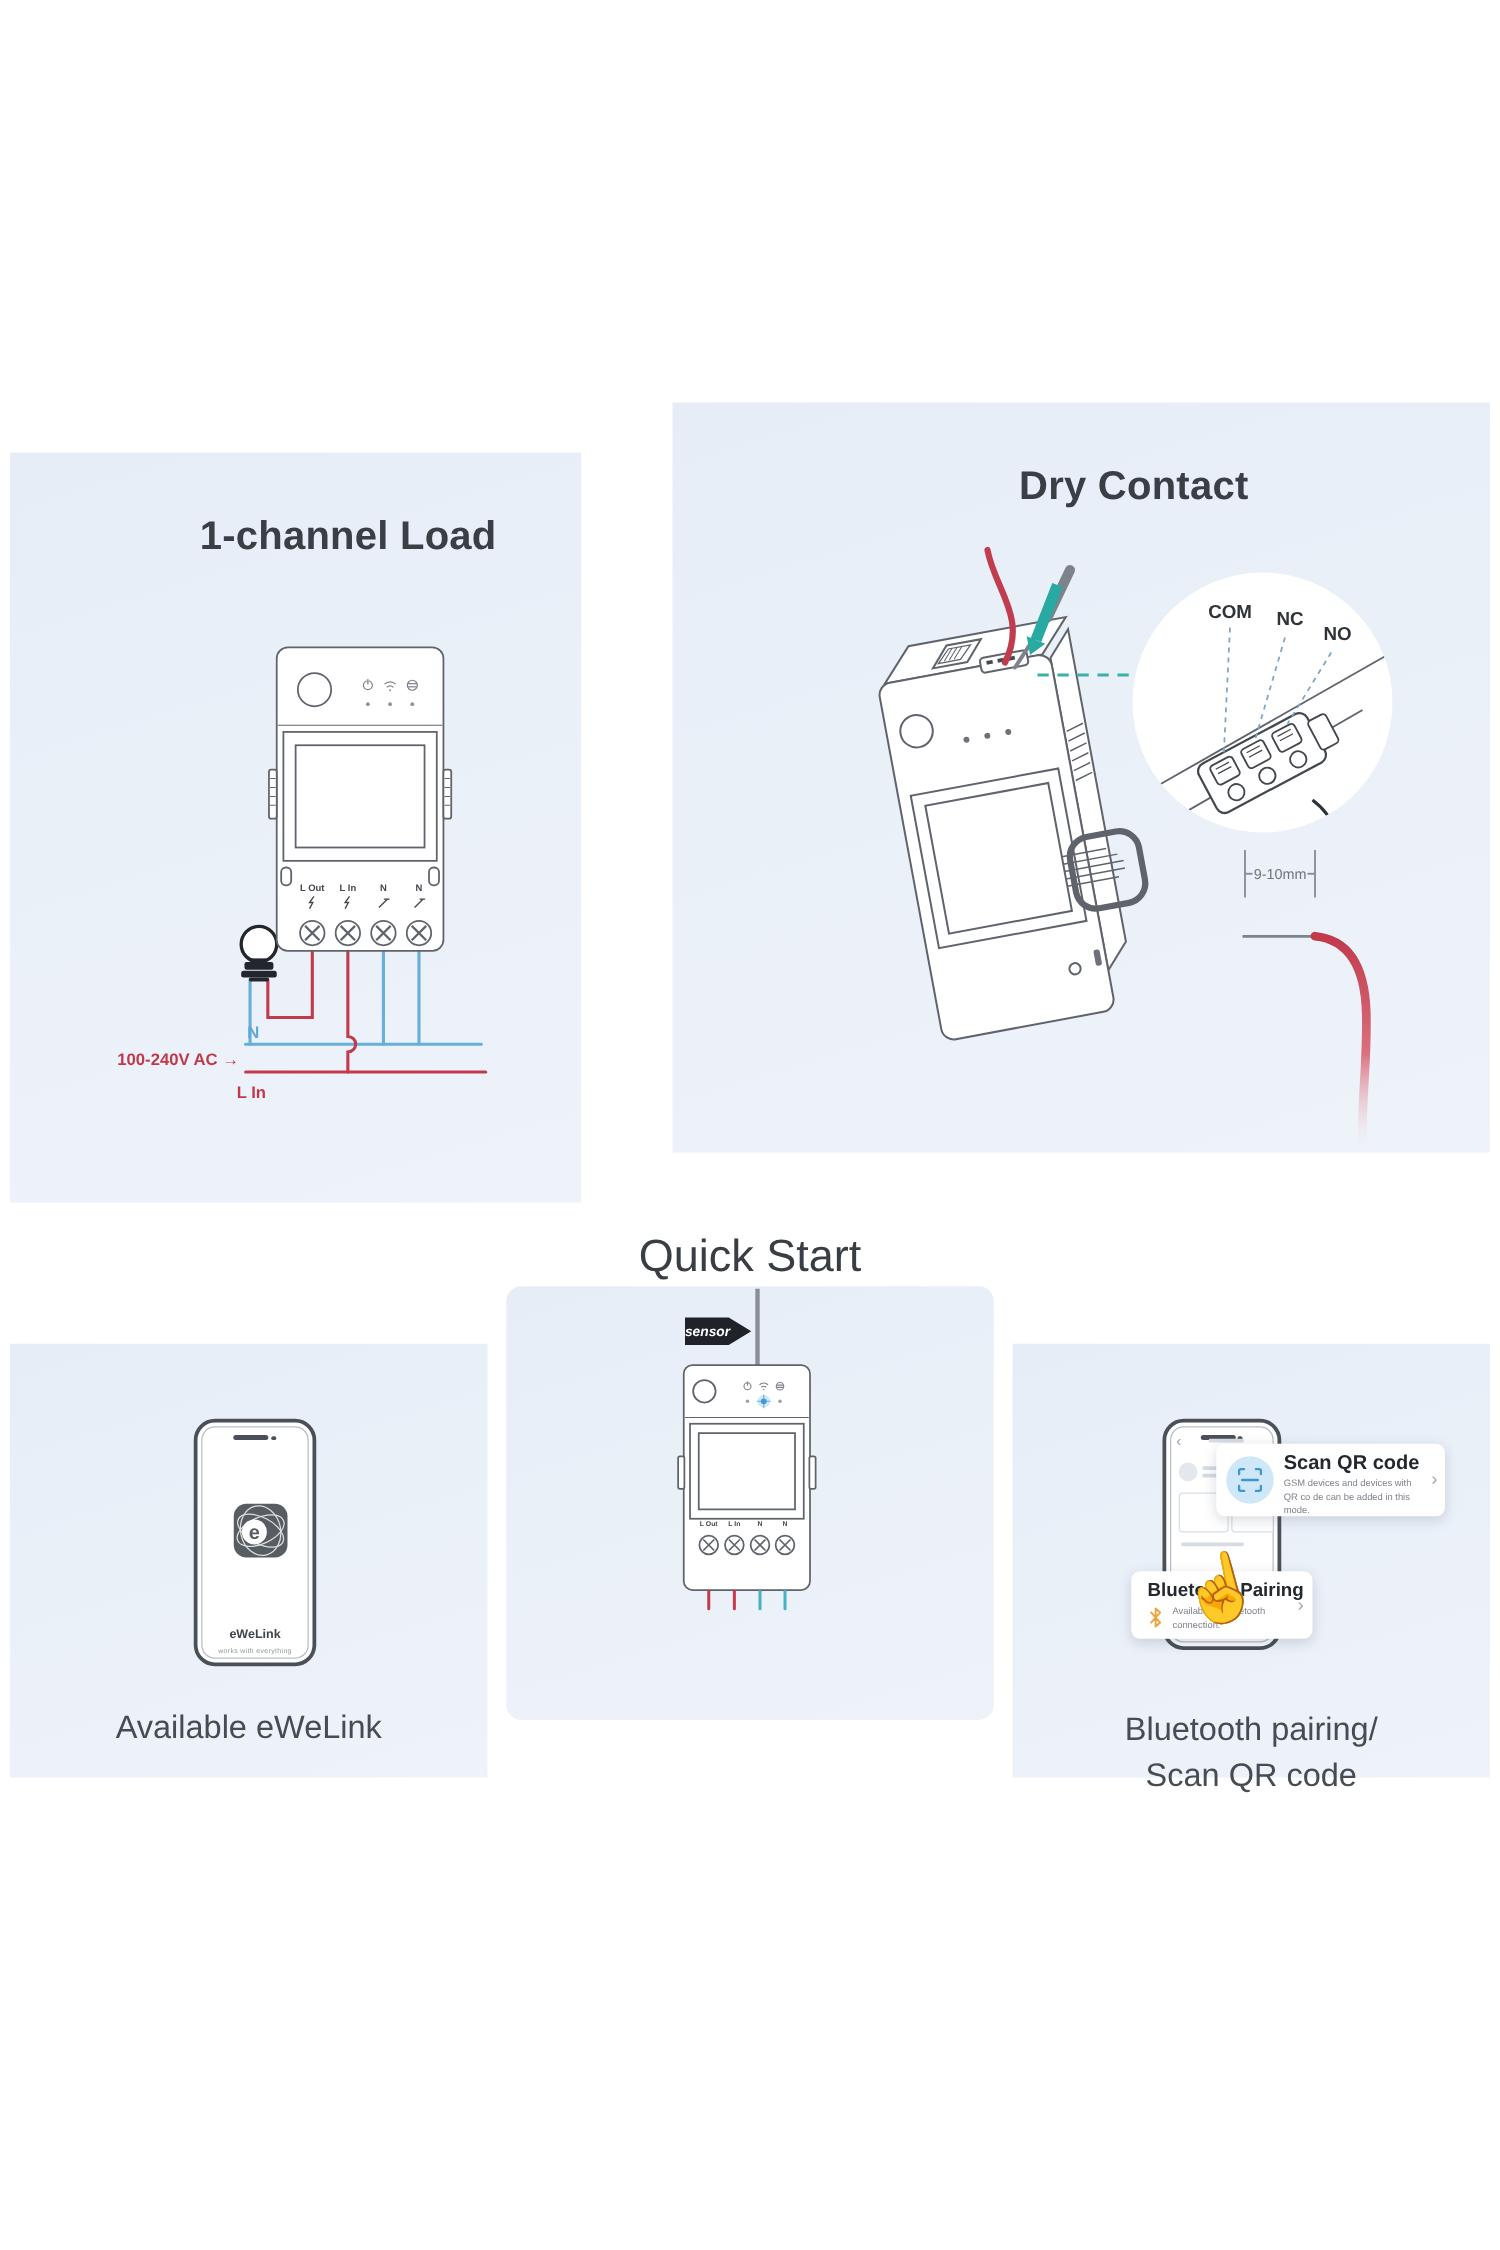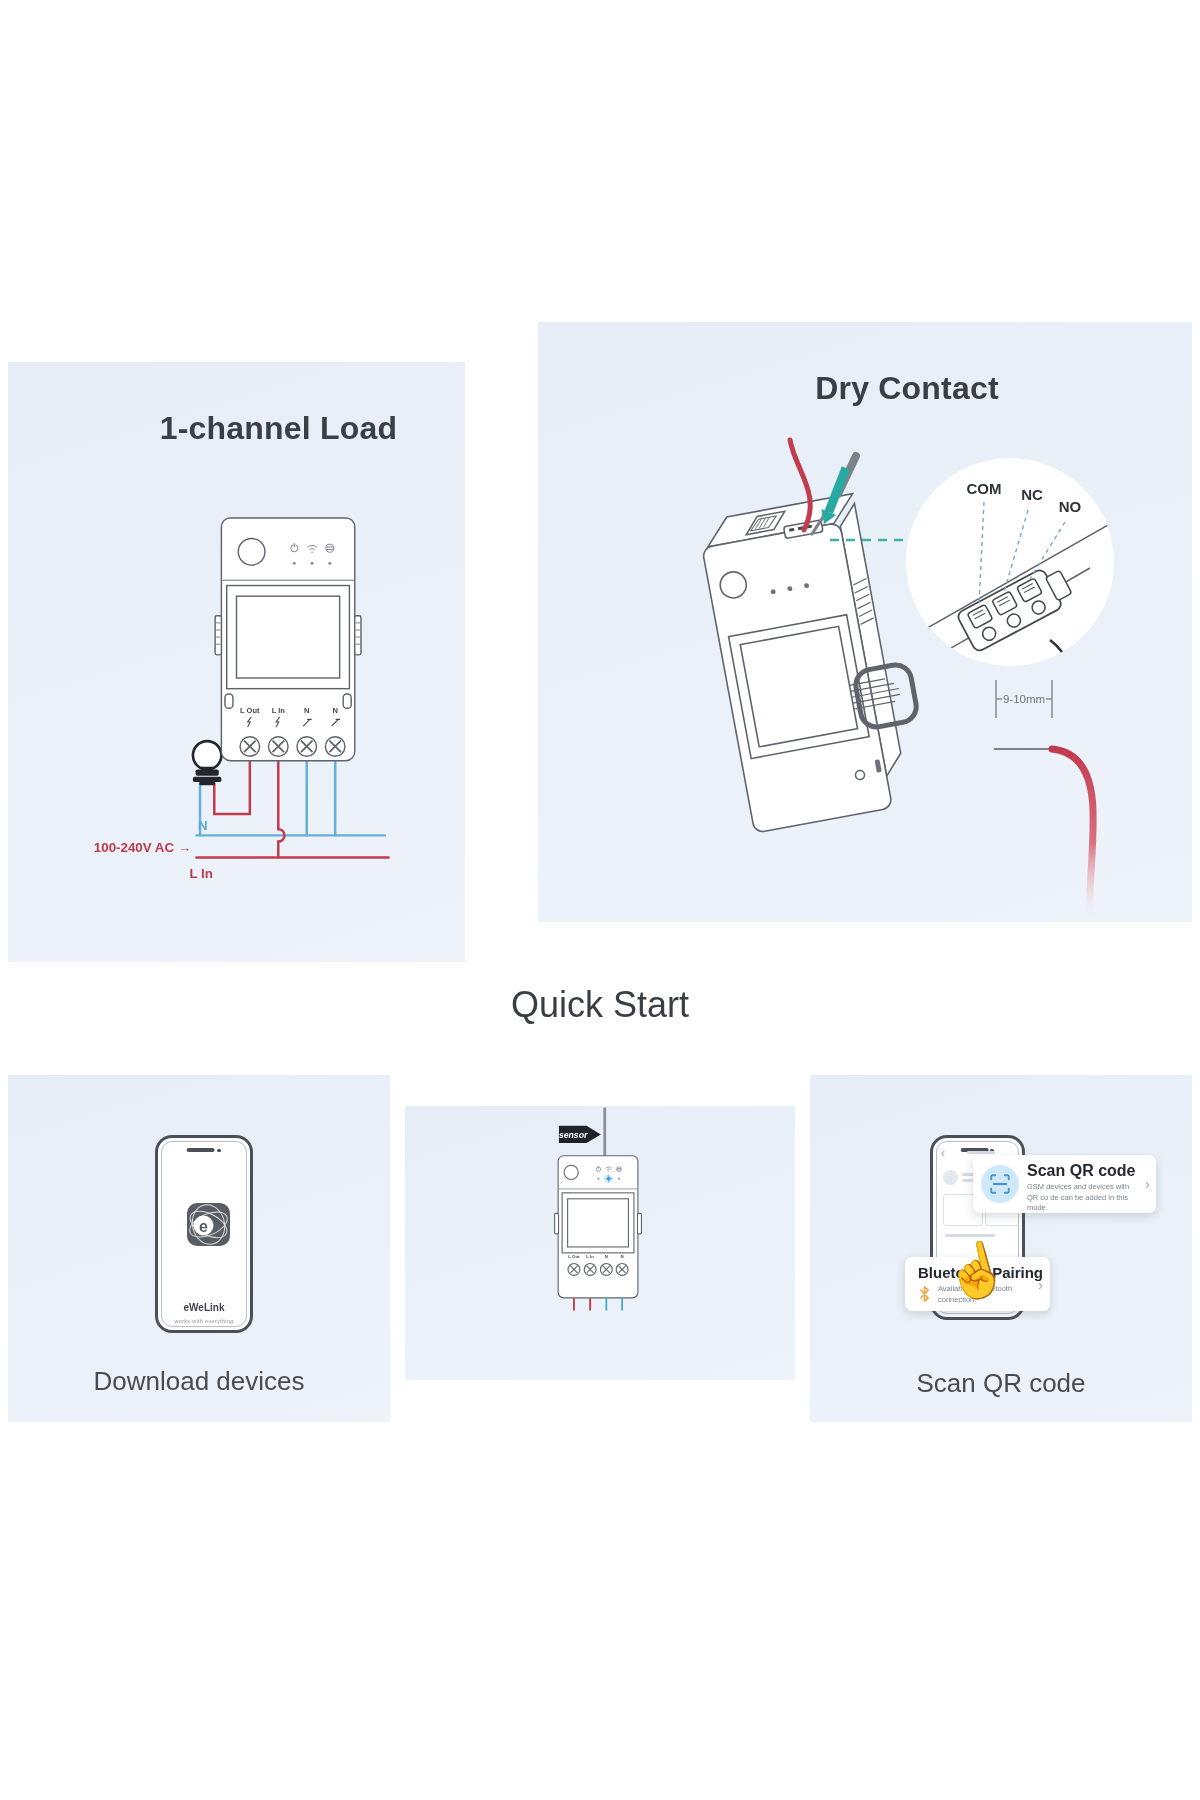--- a/index.html
+++ b/index.html
@@ -8,21 +8,21 @@
     background:#ffffff; overflow:hidden;
     font-family:"Liberation Sans", sans-serif; color:#3a3f46;
   }
   .panel {
     position:absolute;
     background:linear-gradient(163deg,#e7edf7 0%,#eaf0f8 40%,#eef3fa 100%);
   }
   .panel-load  { left:8px;   top:322px;  width:457px; height:600px;margin-top:40px; }
   .panel-dry   { left:538px; top:322px;  width:654px; height:600px; }
   .panel-step1 { left:8px;   top:1075px; width:382px; height:347px; }
-  .panel-step2 { left:405px; top:1106px; width:390px; height:274px; }
+  .panel-step2 { left:405px; top:1029px; width:390px; height:347px;border-radius:12px; }
   .panel-step3 { left:810px; top:1075px; width:382px; height:347px; }
 
   .panel-title {
     position:absolute; top:48px; left:0; right:0; text-align:center;
     font-size:32px; font-weight:bold; color:#3a3f46; letter-spacing:.2px;
   }
   .shift-right { transform:translateX(42px); }
 
   .quick-start-heading {
     position:absolute; top:984px; left:0; right:0; text-align:center;
@@ -310,21 +310,21 @@
             <ellipse cx="22.5" cy="22.5" rx="20" ry="10.5" transform="rotate(-24 22.5 22.5)"></ellipse>
             <ellipse cx="22.5" cy="22.5" rx="20" ry="16" transform="rotate(78 22.5 22.5)"></ellipse>
           </g>
           <circle cx="17.5" cy="23.5" r="10" fill="#ffffff"></circle>
           <text x="17.5" y="29.5" font-size="16" font-weight="bold" fill="#585d64" text-anchor="middle">e</text>
         </svg>
         <div class="app-name">eWeLink</div>
         <div class="app-tagline">works with everything</div>
       </div>
     </div>
-    <div class="step-caption">Download devices</div>
+    <div class="step-caption">Available eWeLink</div>
   </section>
 
   <section class="panel panel-step2">
     <svg class="diagram" viewBox="0 0 390 347">
       <line x1="201" y1="2" x2="201" y2="64" stroke="#8a8f96" stroke-width="3.5"></line>
       <g>
         <path d="M143,25 H178 L196,36 L178,47 H143 Z" fill="#1f2329"></path>
         <text x="161" y="40" font-size="11" font-style="italic" font-weight="bold" fill="#ffffff" text-anchor="middle">sensor</text>
       </g>
 
@@ -428,17 +428,18 @@
       <svg class="bt-glyph" width="13" height="18" viewBox="0 0 14 20">
         <path d="M3,5.5 L11,14.5 L7,18 V2 L11,5.5 L3,14.5" fill="none" stroke="#f0a23b" stroke-width="1.7" stroke-linejoin="round" stroke-linecap="round"></path>
       </svg>
       <div class="card-desc desc-bt">Available for bluetooth connection.</div>
       <div class="chevron" style="right:7px;top:19px;">›</div>
     </div>
 
     <div class="hand-cursor">☝</div>
 
     <div class="step-caption two-line">
+      <div>Bluetooth pairing/</div>
       <div>Scan QR code</div>
     </div>
   </section>
 
 </div>
 
 </body></html>

